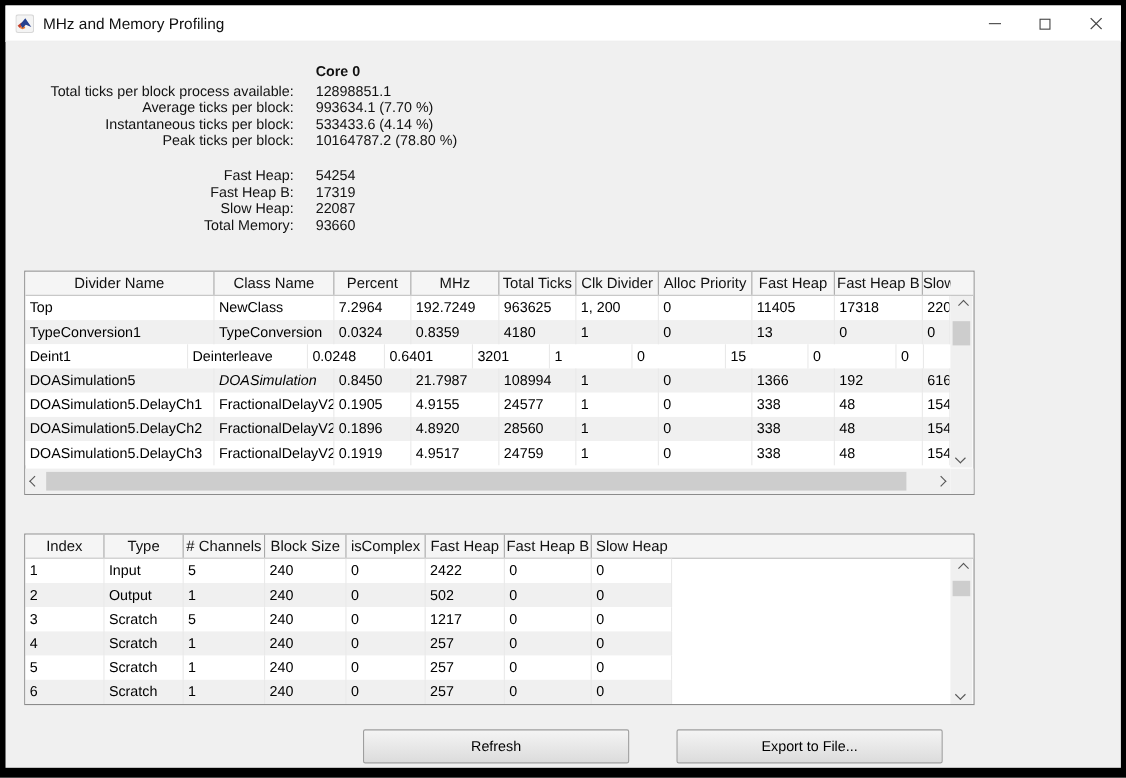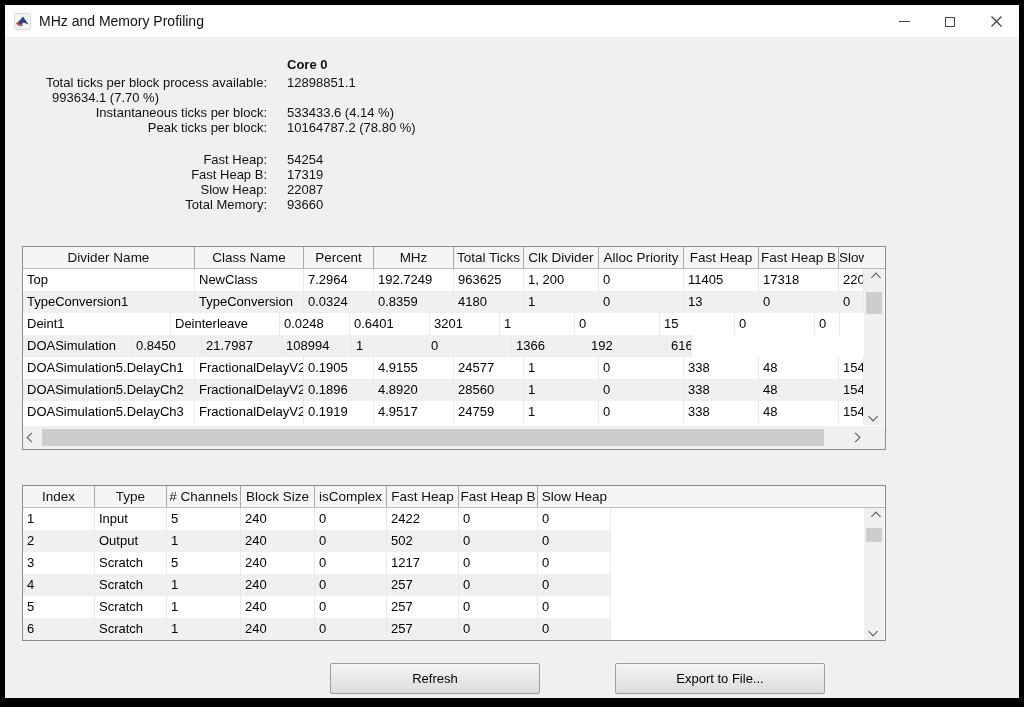--- a/index.html
+++ b/index.html
@@ -52,21 +52,21 @@
   .htrack { flex:1; height:100%; position:relative; }
   .hthumb { position:absolute; top:3px; bottom:3px; left:2px; width:782px; background:#cdcdcd; }
   .corner { position:absolute; right:1px; bottom:1px; width:20px; height:23px; background:#f0f0f0; }
   .chev { width:7px; height:7px; border-left:1.6px solid #555; border-bottom:1.6px solid #555; }
   .chev.up    { transform:rotate(135deg) translate(-1px,-1px); }
   .chev.down  { transform:rotate(-45deg) translate(-1px,-1px); }
   .chev.left  { transform:rotate(45deg); }
   .chev.right { transform:rotate(225deg); }
 
   
-  .push-btn { position:absolute; width:210px; height:31px; background:linear-gradient(180deg,#f4f4f4,#dcdcdc);
+  .push-btn { position:absolute; width:242px; height:31px; background:linear-gradient(180deg,#f4f4f4,#dcdcdc);
               border:1px solid #9e9e9e; border-radius:2px; font-size:13px; color:#000;
               font-family:"Liberation Sans", sans-serif; display:flex; align-items:center; justify-content:center; }
   .btn-refresh { left:325px; top:658px; }
   .btn-export  { left:610px; top:658px; }
 </style>
 </head>
 <body>
 
 <div class="stage">
   <div class="window">
@@ -100,20 +100,21 @@
     <div class="stats">
       <div class="stat-row head-row">
         <span class="stat-label"></span>
         <span class="stat-value core-head">Core 0</span>
       </div>
       <div class="stat-row">
         <span class="stat-label">Total ticks per block process available:</span>
         <span class="stat-value">12898851.1</span>
       </div>
       <div class="stat-row">
+        <span class="stat-label">Average ticks per block:</span>
         <span class="stat-value">993634.1 (7.70 %)</span>
       </div>
       <div class="stat-row">
         <span class="stat-label">Instantaneous ticks per block:</span>
         <span class="stat-value">533433.6 (4.14 %)</span>
       </div>
       <div class="stat-row">
         <span class="stat-label">Peak ticks per block:</span>
         <span class="stat-value">10164787.2 (78.80 %)</span>
       </div>
@@ -179,21 +180,22 @@
           <div class="t-cell" style="width: 70px;">0.0248</div>
           <div class="t-cell" style="width: 80px;">0.6401</div>
           <div class="t-cell" style="width: 70px;">3201</div>
           <div class="t-cell" style="width: 75px;">1</div>
           <div class="t-cell" style="width: 85px;">0</div>
           <div class="t-cell" style="width: 75px;">15</div>
           <div class="t-cell" style="width: 80px;">0</div>
           <div class="t-cell" style="width: 25px;">0</div>
         </div>
         <div class="t-row alt">
-          <div class="t-cell" style="width: 109px;">DOASimulation</div>
+          <div class="t-cell" style="width: 172px;">DOASimulation5</div>
+          <div class="t-cell" style="width: 109px; font-style: italic;">DOASimulation</div>
           <div class="t-cell" style="width: 70px;">0.8450</div>
           <div class="t-cell" style="width: 80px;">21.7987</div>
           <div class="t-cell" style="width: 70px;">108994</div>
           <div class="t-cell" style="width: 75px;">1</div>
           <div class="t-cell" style="width: 85px;">0</div>
           <div class="t-cell" style="width: 75px;">1366</div>
           <div class="t-cell" style="width: 80px;">192</div>
           <div class="t-cell" style="width: 25px;">616</div>
         </div>
         <div class="t-row">

